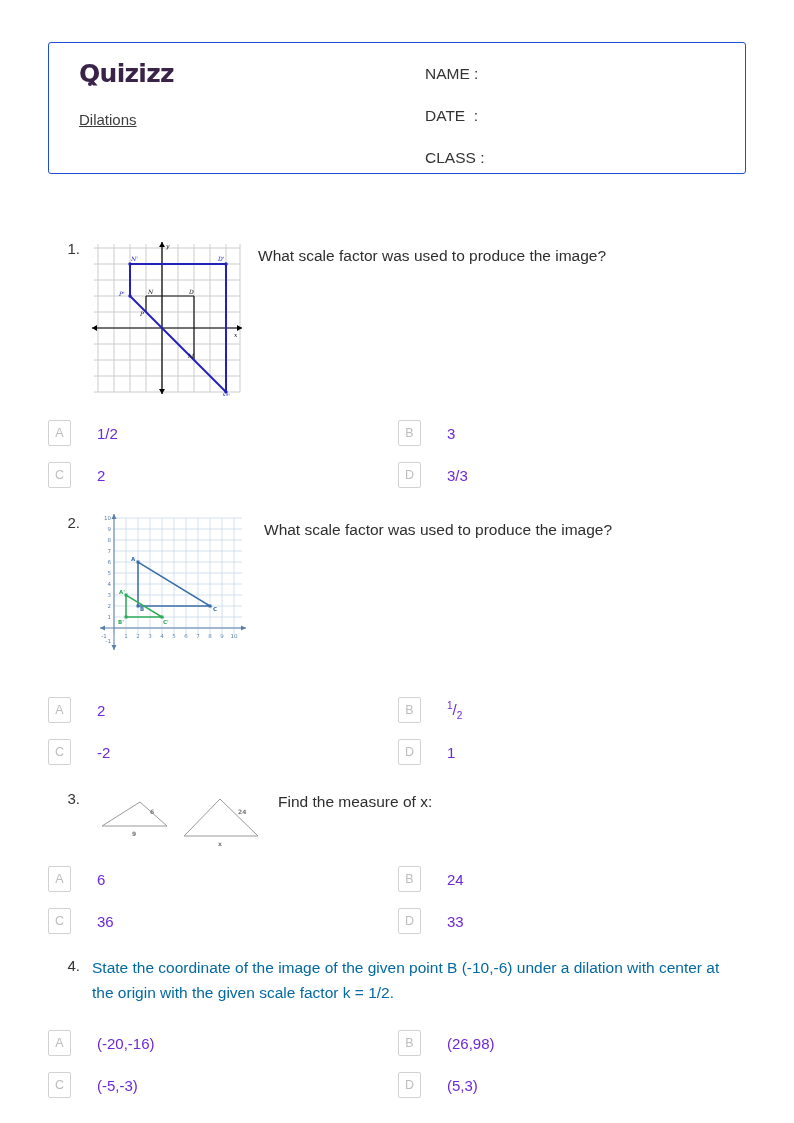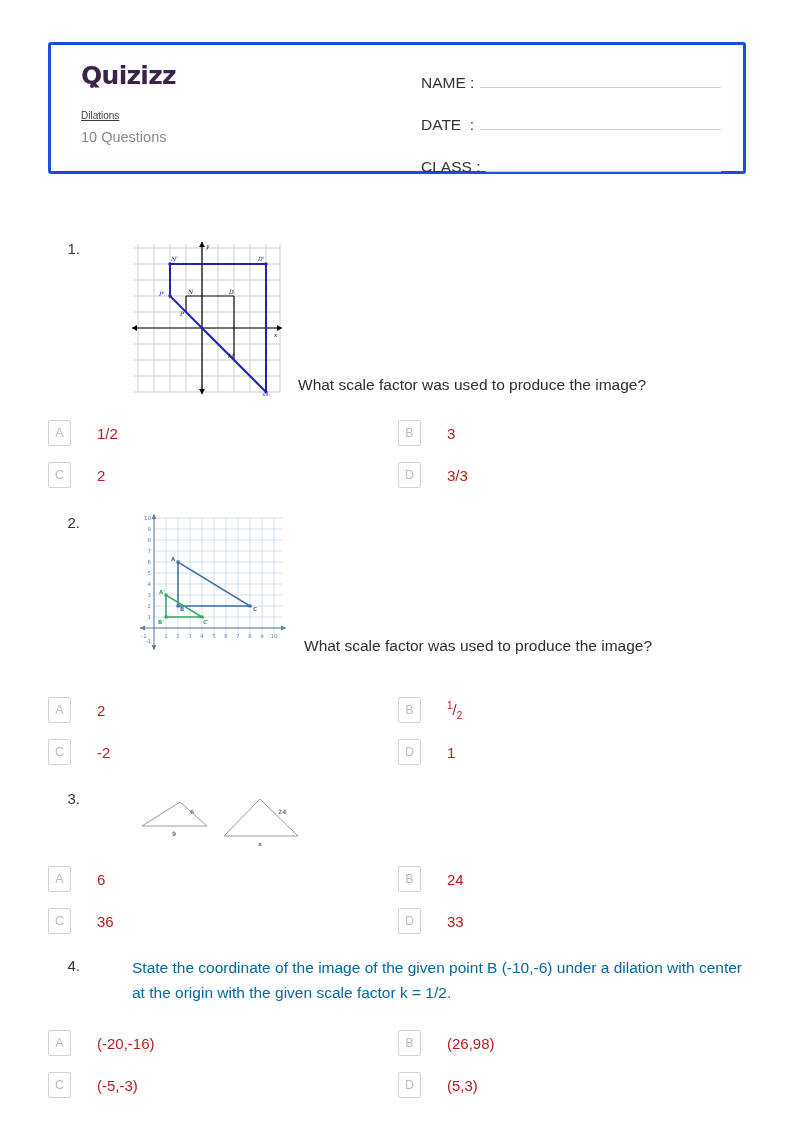--- a/index.html
+++ b/index.html
@@ -16,21 +16,21 @@
     overflow: hidden;
   }
 
   
   .header-card {
     position: absolute;
     left: 48px;
     top: 42px;
     width: 698px;
     height: 132px;
-    border: 3px solid #1d4ed8;
+    border: 1px solid #1d4ed8;
     border-radius: 3px;
     box-sizing: border-box;
     background: #fff;
   }
   .header-left {
     position: absolute;
     left: 30px;
     top: 18px;
     width: 330px;
   }
@@ -47,22 +47,22 @@
   .logo .q-dot {
     position: absolute;
     left: 9px;
     bottom: 0px;
     width: 4px;
     height: 4px;
     background: #3a2348;
     border-radius: 50%;
   }
   .quiz-title {
-    margin-top: 18px;
-    font-size: 10px;
+    margin-top: 24px;
+    font-size: 15px;
     color: #3c3c3c;
     line-height: 20px;
     text-decoration: underline;
   }
   .quiz-sub {
     font-size: 14.5px;
     color: #8a8a8a;
     line-height: 20px;
     margin-top: 1px;
   }
@@ -71,20 +71,21 @@
     position: absolute;
     left: 370px;
     top: 22px;
     width: 300px;
   }
   .field-row {
     display: flex;
     align-items: baseline;
     height: 29px;
     margin-bottom: 13px;
+    flex-direction: column;
   }
   .field-label {
     font-size: 15.5px;
     color: #333;
     white-space: pre;
     flex: 0 0 auto;
   }
   .field-line {
     flex: 1 1 auto;
     border-bottom: 1px solid #cfcfcf;
@@ -108,22 +109,21 @@
     text-align: right;
     padding-right: 12px;
     font-size: 15px;
     color: #333;
     box-sizing: border-box;
     line-height: 22px;
   }
   .q-body {
     flex: 1 1 auto;
     display: flex;
-    align-items: flex-end;
-    margin-left: 40px;
+    align-items: flex-start;
   }
   .q-figure {
     flex: 0 0 auto;
     margin-right: 14px;
   }
   .q-text {
     font-size: 15.5px;
     color: #2e2e2e;
     line-height: 23px;
     padding-top: 6px;
@@ -159,40 +159,39 @@
     font-size: 12.5px;
     display: flex;
     align-items: center;
     justify-content: center;
     flex: 0 0 auto;
     background: #fff;
   }
   .opt-text {
     margin-left: 26px;
     font-size: 15px;
-    color: #b91c1c;
+    color: #6d28d9;
     text-align: right;
   }
   .frac sup { font-size: 10px; vertical-align: super; }
   .frac sub { font-size: 10px; vertical-align: sub; }
 
   svg { display: block; }
 </style>
 </head>
 <body>
 
 <div class="header-card">
 
   <div class="header-left">
     <div class="logo">
       <span>Quizizz</span>
       <span class="q-dot"></span>
     </div>
     <div class="quiz-title">Dilations</div>
-    <div class="quiz-sub">10 Questions</div>
   </div>
 
   <div class="header-right">
     <div class="field-row">
       <span class="field-label">NAME :</span>
       <span class="field-line"></span>
     </div>
     <div class="field-row">
       <span class="field-label">DATE  :</span>
       <span class="field-line"></span>
@@ -427,20 +426,21 @@
 
           <polygon points="10,38 48,14 75,38" fill="none" stroke="#9a9a9a" stroke-width="1"></polygon>
           <text x="58" y="26" font-size="6" font-family="DejaVu Sans, sans-serif" fill="#777" font-weight="bold">6</text>
           <text x="40" y="48" font-size="6" font-family="DejaVu Sans, sans-serif" fill="#777" font-weight="bold">9</text>
 
           <polygon points="92,48 128,11 166,48" fill="none" stroke="#9a9a9a" stroke-width="1"></polygon>
           <text x="146" y="26" font-size="6" font-family="DejaVu Sans, sans-serif" fill="#777" font-weight="bold">24</text>
           <text x="126" y="58" font-size="6" font-family="DejaVu Sans, sans-serif" fill="#777" font-weight="bold">x</text>
         </svg>
       </div>
+      <div class="q-text" style="padding-top:2px;">Find the measure of x:</div>
     </div>
   </div>
 </div>
 
 <div class="options" style="top:858px;">
   <div class="option">
     <span class="opt-letter">A</span>
     <span class="opt-text">6</span>
   </div>
   <div class="option">

